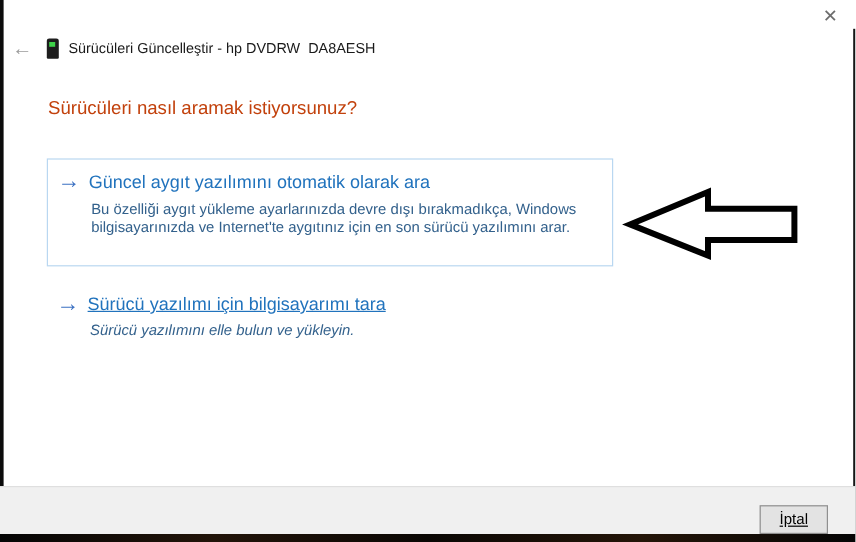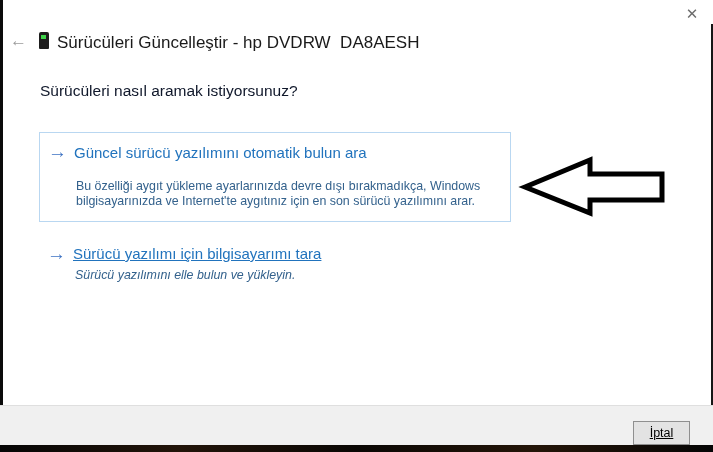--- a/index.html
+++ b/index.html
@@ -37,27 +37,27 @@
     position:absolute; left:39px; top:2px;
     width:10px; height:17px;
     background:#1d1d1d; border-radius:2px 2px 1px 1px;
   }
   .device-icon::after {
     content:""; position:absolute; left:2px; top:3px;
     width:5px; height:4px; background:#3fd34a;
   }
   .win-title {
     position:absolute; left:57px; top:3px;
-    font-size:17px; color:#1a1a1a; white-space:pre;
+    font-size:12px; color:#1a1a1a; white-space:pre;
   }
 
   .heading {
     position:absolute; left:40px; top:82px;
     font-size:15.5px; font-weight:normal;
-    color:#0f172a;
+    color:#c2410c;
   }
 
   
   .option { position:absolute; cursor:pointer; }
   .option1 {
     left:39px; top:132px; width:472px; height:90px;
     border:1px solid #b9d7f1; background:#ffffff;
   }
   .option2 { left:39px; top:240px; width:472px; height:62px; }
   .opt-arrow {
@@ -70,21 +70,21 @@
     position:absolute; left:34px;
     font-size:15px; color:#2173bd; white-space:nowrap;
   }
   .option1 .opt-title { top:11px; }
   .option2 .opt-title { top:5px;text-decoration:underline; }
   .opt-desc {
     position:absolute; left:36px;
     font-size:12.4px; color:#33618c; line-height:1.2;
     width:406px;
   }
-  .option1 .opt-desc { top:46px; }
+  .option1 .opt-desc { top:34px; }
   .option2 .opt-desc { top:28px;font-style:italic; }
 
   
   .annotation { position:absolute; left:0; top:0; pointer-events:none; z-index:5; }
 
   
   .footer {
     position:absolute; left:0; top:405px;
     width:713px; height:40px;
     background:#f0f0f0; border-top:1px solid #dfdfdf;
@@ -115,21 +115,21 @@
       <span>←</span>
     </span>
     <span class="device-icon"></span>
     <span class="win-title">Sürücüleri Güncelleştir - hp DVDRW  DA8AESH</span>
   </div>
 
   <h1 class="heading">Sürücüleri nasıl aramak istiyorsunuz?</h1>
 
   <div class="option option1">
     <span class="opt-arrow">→</span>
-    <div class="opt-title">Güncel sürücü yazılımını otomatik bulun ara</div>
+    <div class="opt-title">Güncel aygıt yazılımını otomatik olarak ara</div>
     <div class="opt-desc">Bu özelliği aygıt yükleme ayarlarınızda devre dışı bırakmadıkça, Windows bilgisayarınızda ve Internet'te aygıtınız için en son sürücü yazılımını arar.</div>
   </div>
 
   <div class="option option2">
     <span class="opt-arrow">→</span>
     <div class="opt-title">Sürücü yazılımı için bilgisayarımı tara</div>
     <div class="opt-desc">Sürücü yazılımını elle bulun ve yükleyin.</div>
   </div>
 
   <svg class="annotation" width="713" height="452" viewBox="0 0 713 452">

